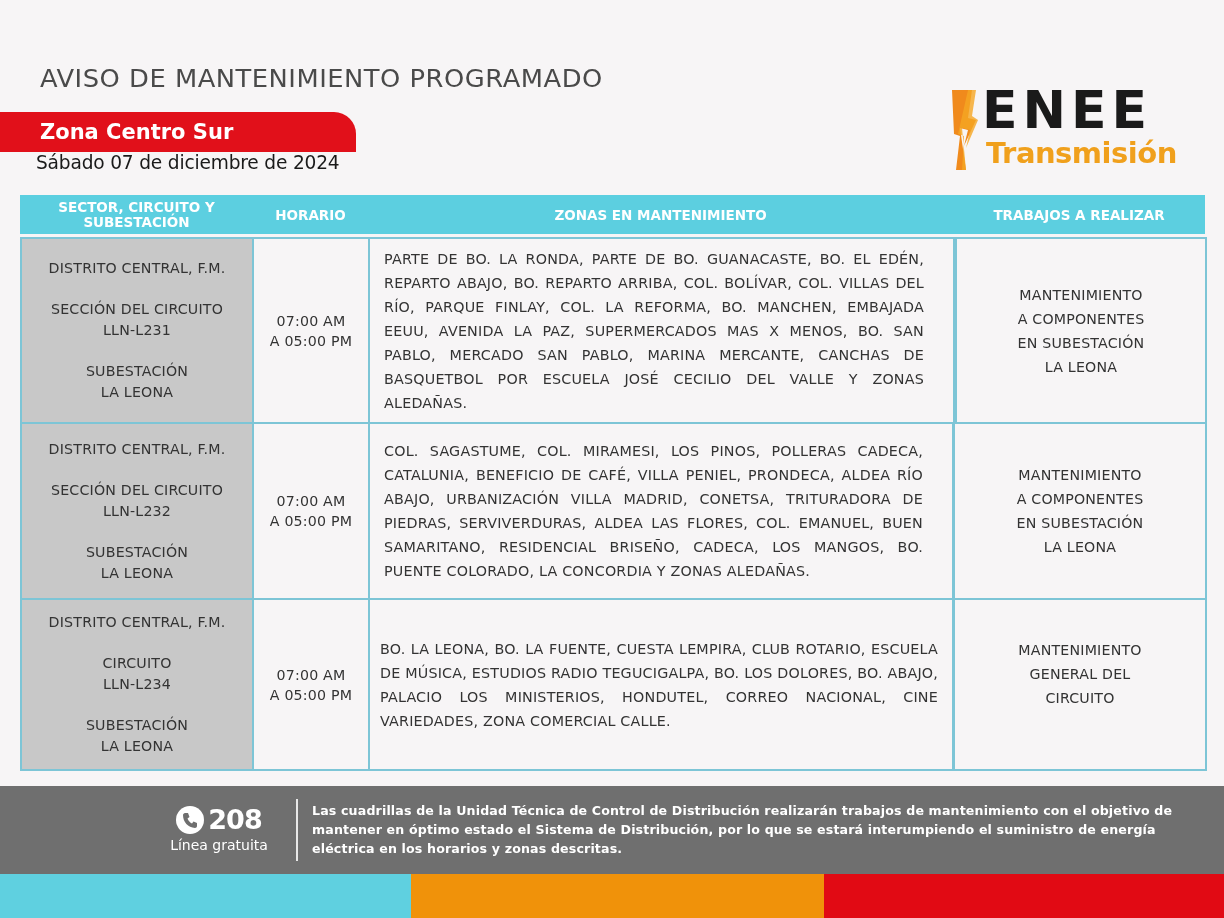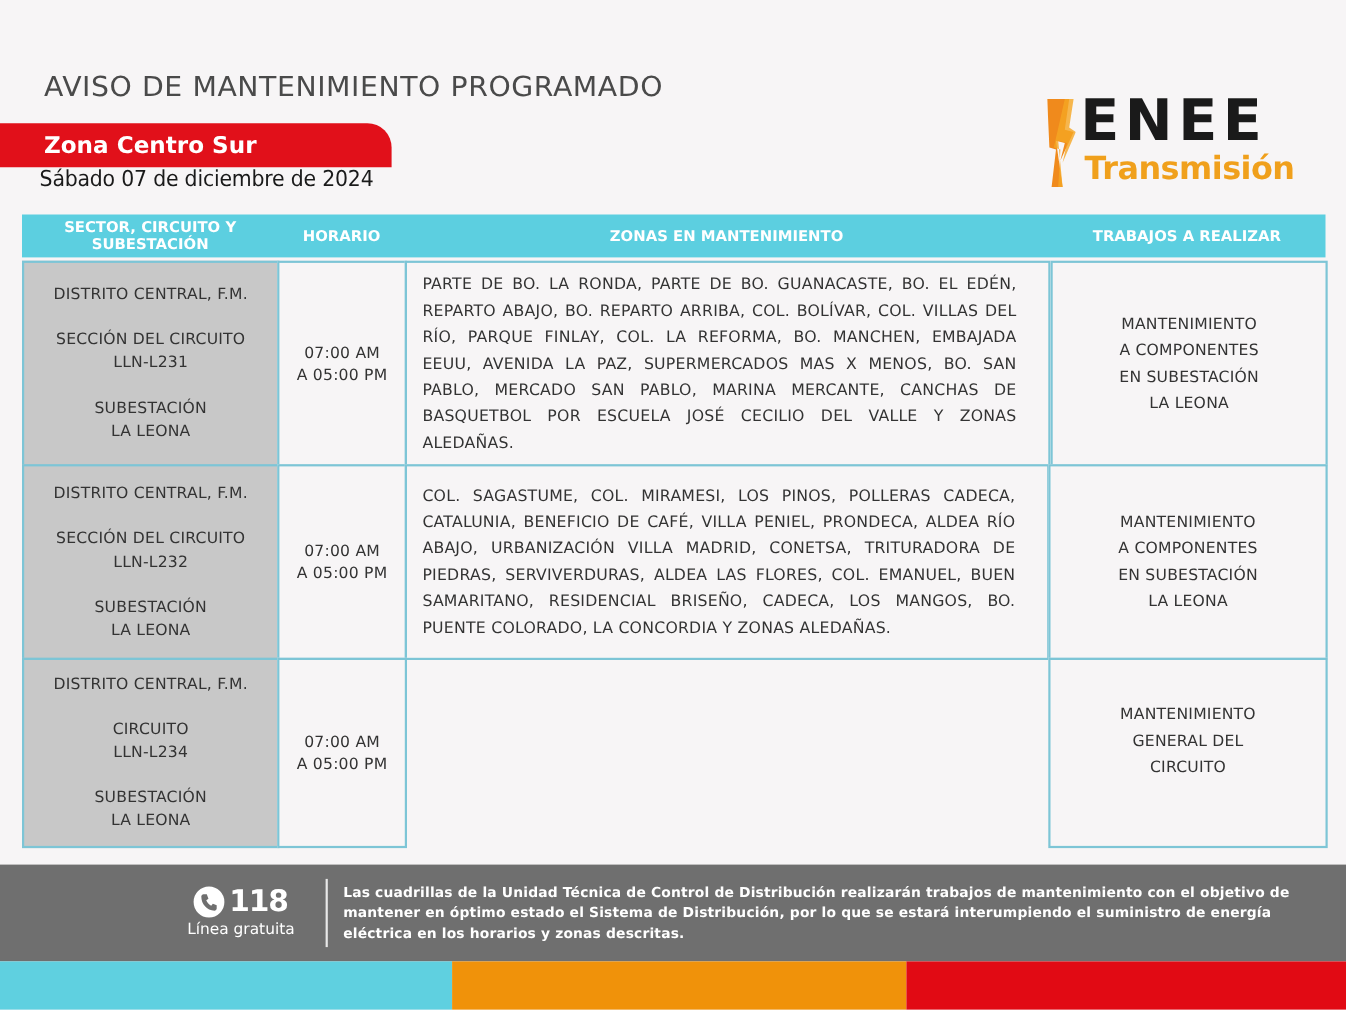--- a/index.html
+++ b/index.html
@@ -167,36 +167,39 @@
     <div>CIRCUITO</div>
     <div>LLN-L234</div>
     <div class="gap"></div>
     <div>SUBESTACIÓN</div>
     <div>LA LEONA</div>
   </div>
   <div class="cell hours">
     <div>07:00 AM</div>
     <div>A 05:00 PM</div>
   </div>
+  <div class="cell zones" style="width:586px;">
+    <p style="padding:0 14px 0 10px;">BO. LA LEONA, BO. LA FUENTE, CUESTA LEMPIRA, CLUB ROTARIO, ESCUELA DE MÚSICA, ESTUDIOS RADIO TEGUCIGALPA, BO. LOS DOLORES, BO. ABAJO, PALACIO LOS MINISTERIOS, HONDUTEL, CORREO NACIONAL, CINE VARIEDADES, ZONA COMERCIAL CALLE.</p>
+  </div>
   <div class="cell works" style="align-items:center;justify-content:flex-start;padding-top:38px;">
     <div>MANTENIMIENTO</div>
     <div>GENERAL DEL</div>
     <div>CIRCUITO</div>
   </div>
 </div>
 
 <div class="footer">
   <div class="phone-wrap">
     <div class="phone-row">
       <div class="phone-icon">
         <svg viewBox="0 0 28 28" width="28" height="28">
           <path d="M9 7 L12 7 L13.5 11 L11.5 12.5 C12.5 15 14 16.5 16 17.5 L17.5 15.5 L21 17 L21 20 C21 21 20 22 19 22 C12 21.5 7 16 7 9 C7 8 8 7 9 7 Z" fill="#6f6f6f"></path>
         </svg>
       </div>
-      <span class="phone-num">118</span>
+      <span class="phone-num">208</span>
     </div>
     <div class="phone-label">Línea gratuita</div>
   </div>
   <div class="divider"></div>
   <div class="msg">Las cuadrillas de la Unidad Técnica de Control de Distribución realizarán trabajos de mantenimiento con el objetivo de mantener en óptimo estado el Sistema de Distribución, por lo que se estará interumpiendo el suministro de energía eléctrica en los horarios y zonas descritas.</div>
 </div>
 
 <div class="bars">
   <div style="width:411px;background:#5fd0e0;"></div>
   <div style="width:413px;background:#f0920a;"></div>

